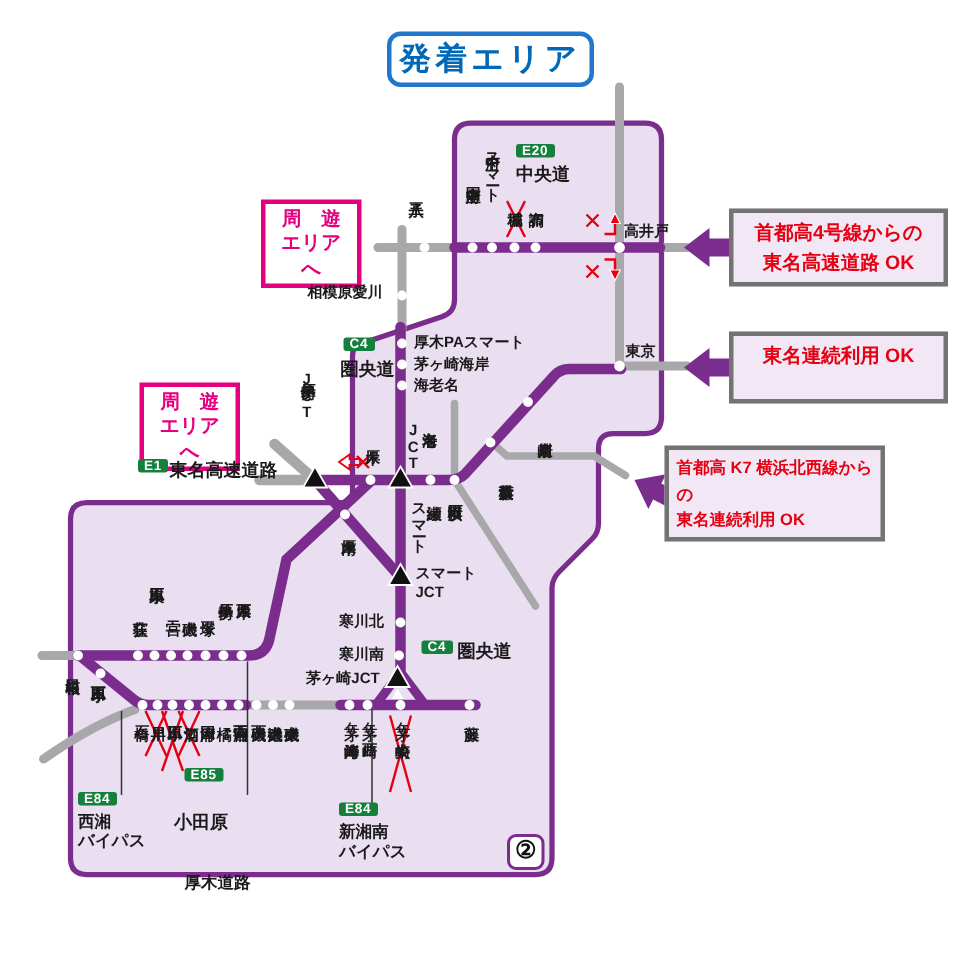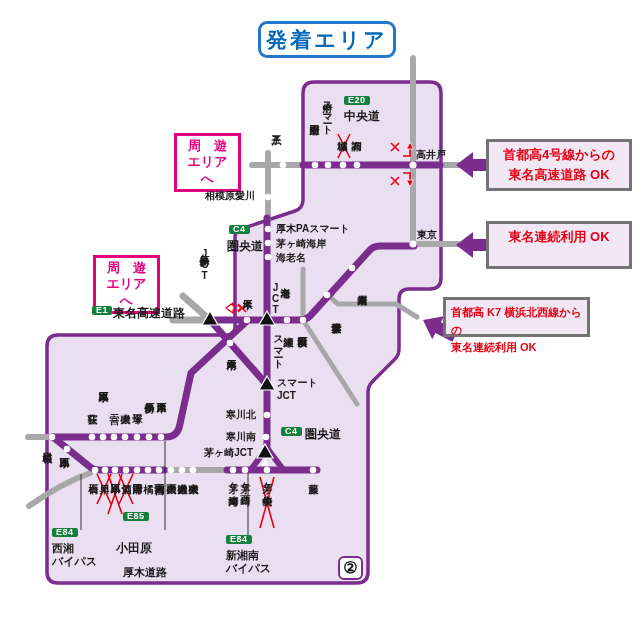--- a/index.html
+++ b/index.html
@@ -159,39 +159,39 @@
   <div>エリアへ</div>
 </div>
 
 <div class="callout c12" style="left:486px;top:139px;height:52px;">
   <div>首都高4号線からの</div>
   <div>東名高速道路 OK</div>
 </div>
 <div class="callout c12" style="left:486px;top:221px;height:48px;">
   <div>東名連続利用 OK</div>
 </div>
-<div class="callout c3" style="left:443px;top:297px;height:40px;">
+<div class="callout c3" style="left:443px;top:297px;height:64px;">
   <div>首都高 K7 横浜北西線からの</div>
   <div>東名連続利用 OK</div>
 </div>
 
 <span class="badge" style="left:344px;top:96px;">E20</span>
 <div class="lbl roadname" style="left:344px;top:110px;">中央道</div>
 <span class="badge" style="left:229px;top:225px;">C4</span>
 <div class="lbl roadname" style="left:227px;top:240px;">圏央道</div>
 <span class="badge" style="left:281px;top:427px;">C4</span>
 <div class="lbl roadname" style="left:305px;top:428px;">圏央道</div>
 <span class="badge" style="left:92px;top:306px;">E1</span>
 <div class="lbl roadname" style="left:113px;top:307px;text-align:right;">東名高速道路</div>
 <span class="badge" style="left:52px;top:528px;">E84</span>
 <div class="lbl" style="left:52px;top:542px;font-size:11px;">西湘</div>
 <div class="lbl" style="left:52px;top:555px;font-size:11px;">バイパス</div>
 <span class="badge" style="left:123px;top:512px;">E85</span>
 <div class="lbl" style="left:116px;top:542px;font-size:12px;">小田原</div>
-<div class="lbl" style="left:123px;top:566px;font-size:11px;text-align:center;">厚木道路</div>
+<div class="lbl" style="left:123px;top:583px;font-size:11px;text-align:center;">厚木道路</div>
 <span class="badge" style="left:226px;top:535px;">E84</span>
 <div class="lbl" style="left:226px;top:549px;font-size:11px;">新湘南</div>
 <div class="lbl" style="left:226px;top:562px;font-size:11px;">バイパス</div>
 
 <div class="lbl" style="left:416px;top:149px;">高井戸</div>
 <div class="lbl" style="left:417px;top:229px;">東京</div>
 <div class="lbl" style="left:205px;top:190px;">相模原愛川</div>
 <div class="lbl" style="left:276px;top:223px;">厚木PAスマート</div>
 <div class="lbl" style="left:276px;top:238px;">茅ヶ崎海岸</div>
 <div class="lbl" style="left:276px;top:252px;">海老名</div>

